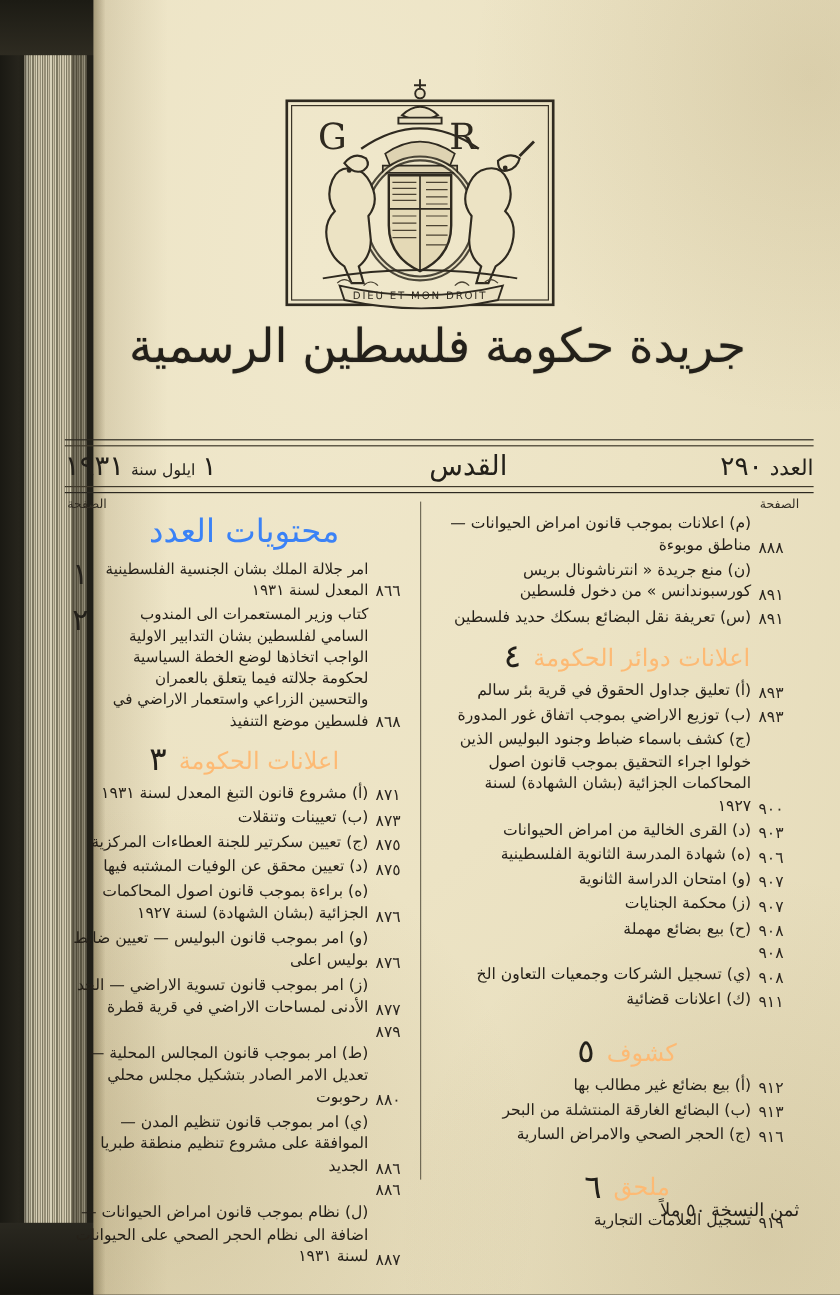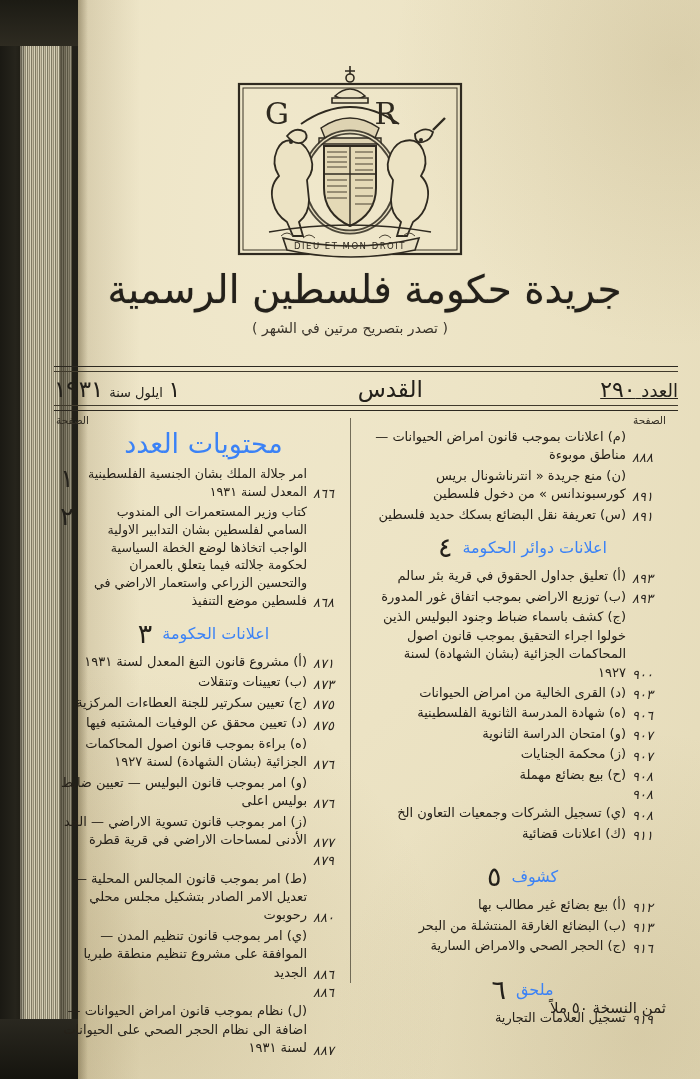--- a/index.html
+++ b/index.html
@@ -82,21 +82,21 @@
   }
 
   
   .rule{position:absolute;height:0;border-top:1.6px solid #2c2820;}
   .rule.thin{border-top:1px solid #403a2c;}
   .issuebar{
     position:absolute;left:54px;right:22px;top:372px;height:34px;
     display:flex;align-items:center;justify-content:space-between;
     color:#23201a;
   }
-  .issue-no{font-size:18px;text-decoration:underline;}
+  .issue-no{font-size:18px;}
   .issue-no .num{font-size:22px;letter-spacing:1px;}
   .place{font-size:23px;}
   .issue-date{font-size:18px;}
   .issue-date .yr{font-size:23px;letter-spacing:1px;}
   .issue-date .d{font-size:22px;}
   .issue-date .mo{font-size:13px;}
 
   
   .cols{
     position:absolute;left:44px;right:18px;top:414px;bottom:92px;
@@ -117,32 +117,31 @@
   .contents-title{
     font-size:27px;color:#3b82f6;text-align:center;margin:0 0 6px 0;
   }
 
   
   .section{
     display:flex;align-items:center;justify-content:center;gap:10px;
     margin:10px 0 6px 0;
   }
   .section .sec-num{font-size:27px;color:#23201a;line-height:1;}
-  .section .sec-title{font-size:16px;color:#3b82f6;}
+  .section .sec-title{font-size:20px;color:#fdba74;}
 
   
   .entry{
     display:flex;align-items:flex-start;gap:6px;
     margin-bottom:2px;
   }
   .entry .pg{
     width:40px;flex:0 0 40px;text-align:left;
     font-size:13px;color:#2b2620;padding-top:1px;letter-spacing:.5px;
     align-self:flex-end;
-    font-style:italic;
   }
   .entry .txt{
     flex:1;font-size:13px;line-height:1.42;color:#262119;text-align:right;
   }
   .entry.major .num{
     flex:0 0 26px;font-size:25px;color:#23201a;text-align:center;line-height:1.1;
   }
   .entry.major .txt{font-size:12.6px;}
 
   
@@ -231,21 +230,20 @@
           </g>
 
           <path d="M54 176 q68 16 136 0 l-4 12 q-64 14 -128 0 z" fill="#e9e0c2" stroke="#2f2a20" stroke-width="1.6"></path>
           <text x="121" y="187" text-anchor="middle" font-family="'DejaVu Sans',sans-serif" font-size="8.5" letter-spacing="1.5" fill="#2f2a20">DIEU ET MON DROIT</text>
         </svg>
       </div>
     </div>
 
     <div class="masthead">
       <div class="gazette-title">جريدة حكومة فلسطين الرسمية</div>
-      <div class="gazette-sub">( تصدر بتصريح مرتين في الشهر )</div>
     </div>
 
     <div class="rule" style="left:54px;right:22px;top:366px;"></div>
     <div class="rule thin" style="left:54px;right:22px;top:371px;"></div>
     <div class="rule thin" style="left:54px;right:22px;top:405px;"></div>
     <div class="rule" style="left:54px;right:22px;top:410px;"></div>
 
     <div class="issuebar">
       <div class="issue-no">
         <span>العدد</span>

